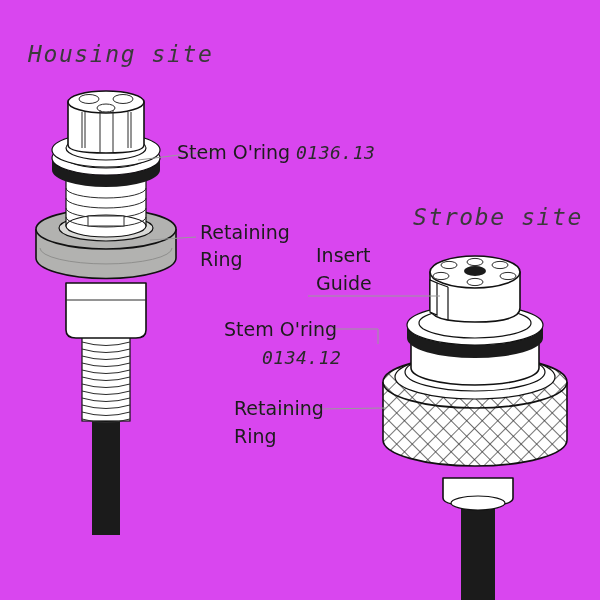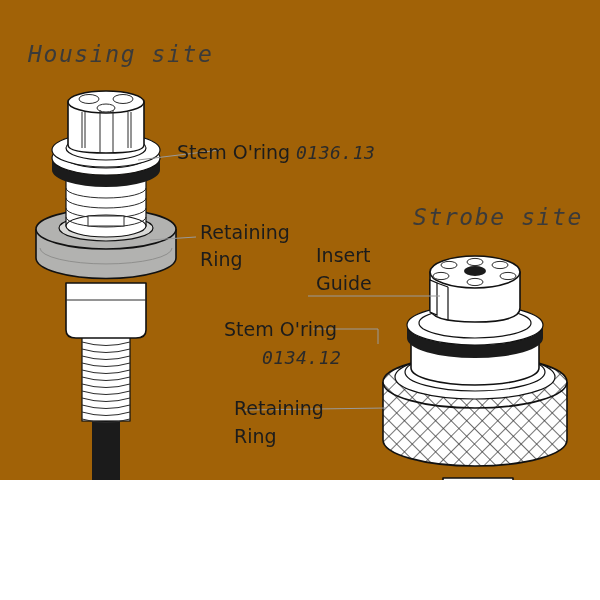--- a/index.html
+++ b/index.html
@@ -3,22 +3,22 @@
 <meta charset="utf-8">
 <style>
   html, body {
     margin: 0;
     padding: 0;
     background: #ffffff;
   }
   #page {
     position: relative;
     width: 600px;
-    height: 480px;
-    background: #a16207;
+    height: 600px;
+    background: #d946ef;
     overflow: hidden;
     font-family: "DejaVu Sans", sans-serif;
   }
   svg.diagram {
     position: absolute;
     left: 0;
     top: 0;
     width: 600px;
     height: 600px;
   }

